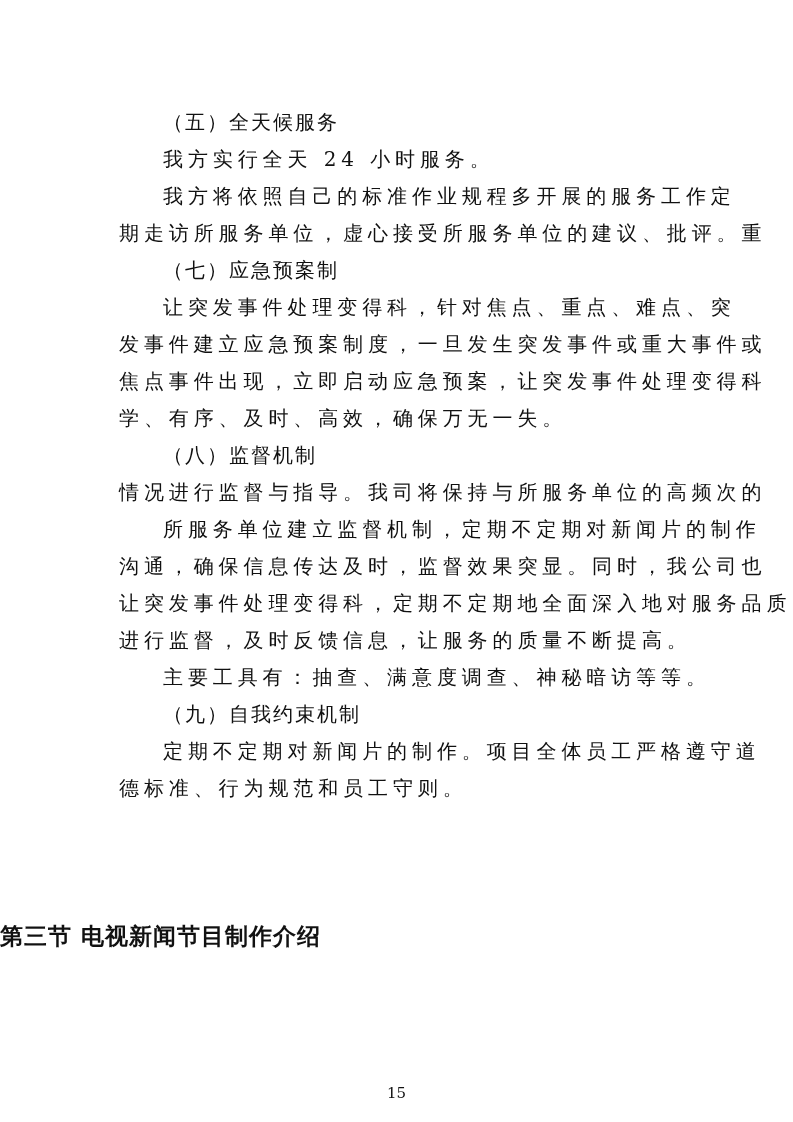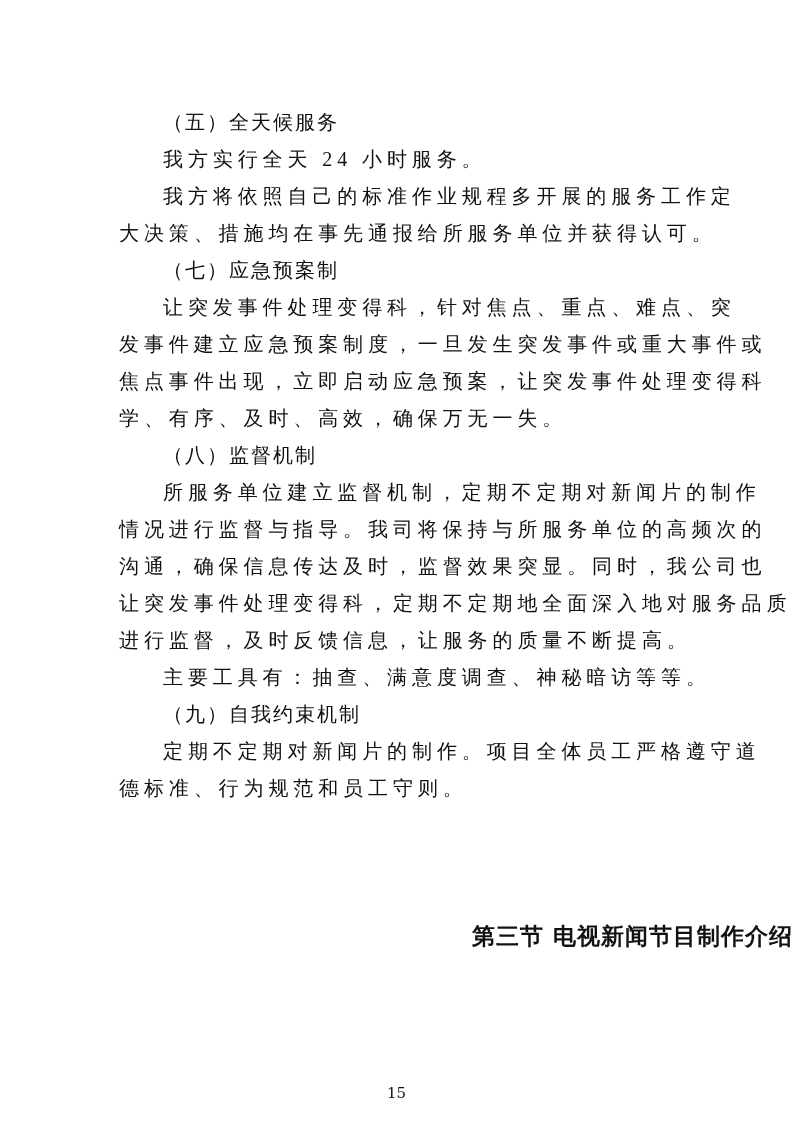--- a/index.html
+++ b/index.html
@@ -2,45 +2,45 @@
 <html><head>
 <meta charset="utf-8">
 <style>
   html, body { margin: 0; padding: 0; background: #ffffff; }
   body { width: 793px; height: 1122px; position: relative; overflow: hidden;
          font-family: "DejaVu Serif", "Liberation Serif", serif; color: #111; }
   .page { position: absolute; left: 0; top: 0; width: 793px; height: 1122px; }
   .content { position: absolute; left: 119px; top: 104px; width: 560px; }
   .line { font-size: 20px; line-height: 37px; height: 37px; white-space: nowrap;
           letter-spacing: 4.9px; }
-  .line.indent { padding-left: 44px; font-family: Liberation Serif, serif; }
+  .line.indent { padding-left: 44px; }
   .line.subhead { padding-left: 44px; letter-spacing: 2px; }
-  .heading { position: absolute; left: 0; width: 793px; top: 921px; text-align: right;
+  .heading { position: absolute; left: 0; width: 793px; top: 921px; text-align: left;
              font-family: "DejaVu Sans", "Liberation Sans", sans-serif; font-weight: bold;
              font-size: 23px; letter-spacing: 1px; }
   .page-number { position: absolute; left: 0; width: 793px; top: 1084px; text-align: center;
                  font-size: 15px; }
 </style>
 </head>
 <body>
 
 <div class="page">
   <div class="content">
     <div class="line subhead">（五）全天候服务</div>
     <div class="line indent">我方实行全天 24 小时服务。</div>
     <div class="line indent">我方将依照自己的标准作业规程多开展的服务工作定</div>
-    <div class="line">大决策、措施均在事先通报给所服务单位并获得认可。</div>
+    <div class="line">期走访所服务单位，虚心接受所服务单位的建议、批评。重</div>
     <div class="line subhead">（七）应急预案制</div>
     <div class="line indent">让突发事件处理变得科，针对焦点、重点、难点、突</div>
     <div class="line">发事件建立应急预案制度，一旦发生突发事件或重大事件或</div>
     <div class="line">焦点事件出现，立即启动应急预案，让突发事件处理变得科</div>
     <div class="line">学、有序、及时、高效，确保万无一失。</div>
     <div class="line subhead">（八）监督机制</div>
+    <div class="line">情况进行监督与指导。我司将保持与所服务单位的高频次的</div>
     <div class="line indent">所服务单位建立监督机制，定期不定期对新闻片的制作</div>
-    <div class="line">情况进行监督与指导。我司将保持与所服务单位的高频次的</div>
     <div class="line">沟通，确保信息传达及时，监督效果突显。同时，我公司也</div>
     <div class="line">让突发事件处理变得科，定期不定期地全面深入地对服务品质</div>
     <div class="line">进行监督，及时反馈信息，让服务的质量不断提高。</div>
     <div class="line indent">主要工具有：抽查、满意度调查、神秘暗访等等。</div>
     <div class="line subhead">（九）自我约束机制</div>
     <div class="line indent">定期不定期对新闻片的制作。项目全体员工严格遵守道</div>
     <div class="line">德标准、行为规范和员工守则。</div>
   </div>
 
   <div class="heading">第三节  电视新闻节目制作介绍</div>

